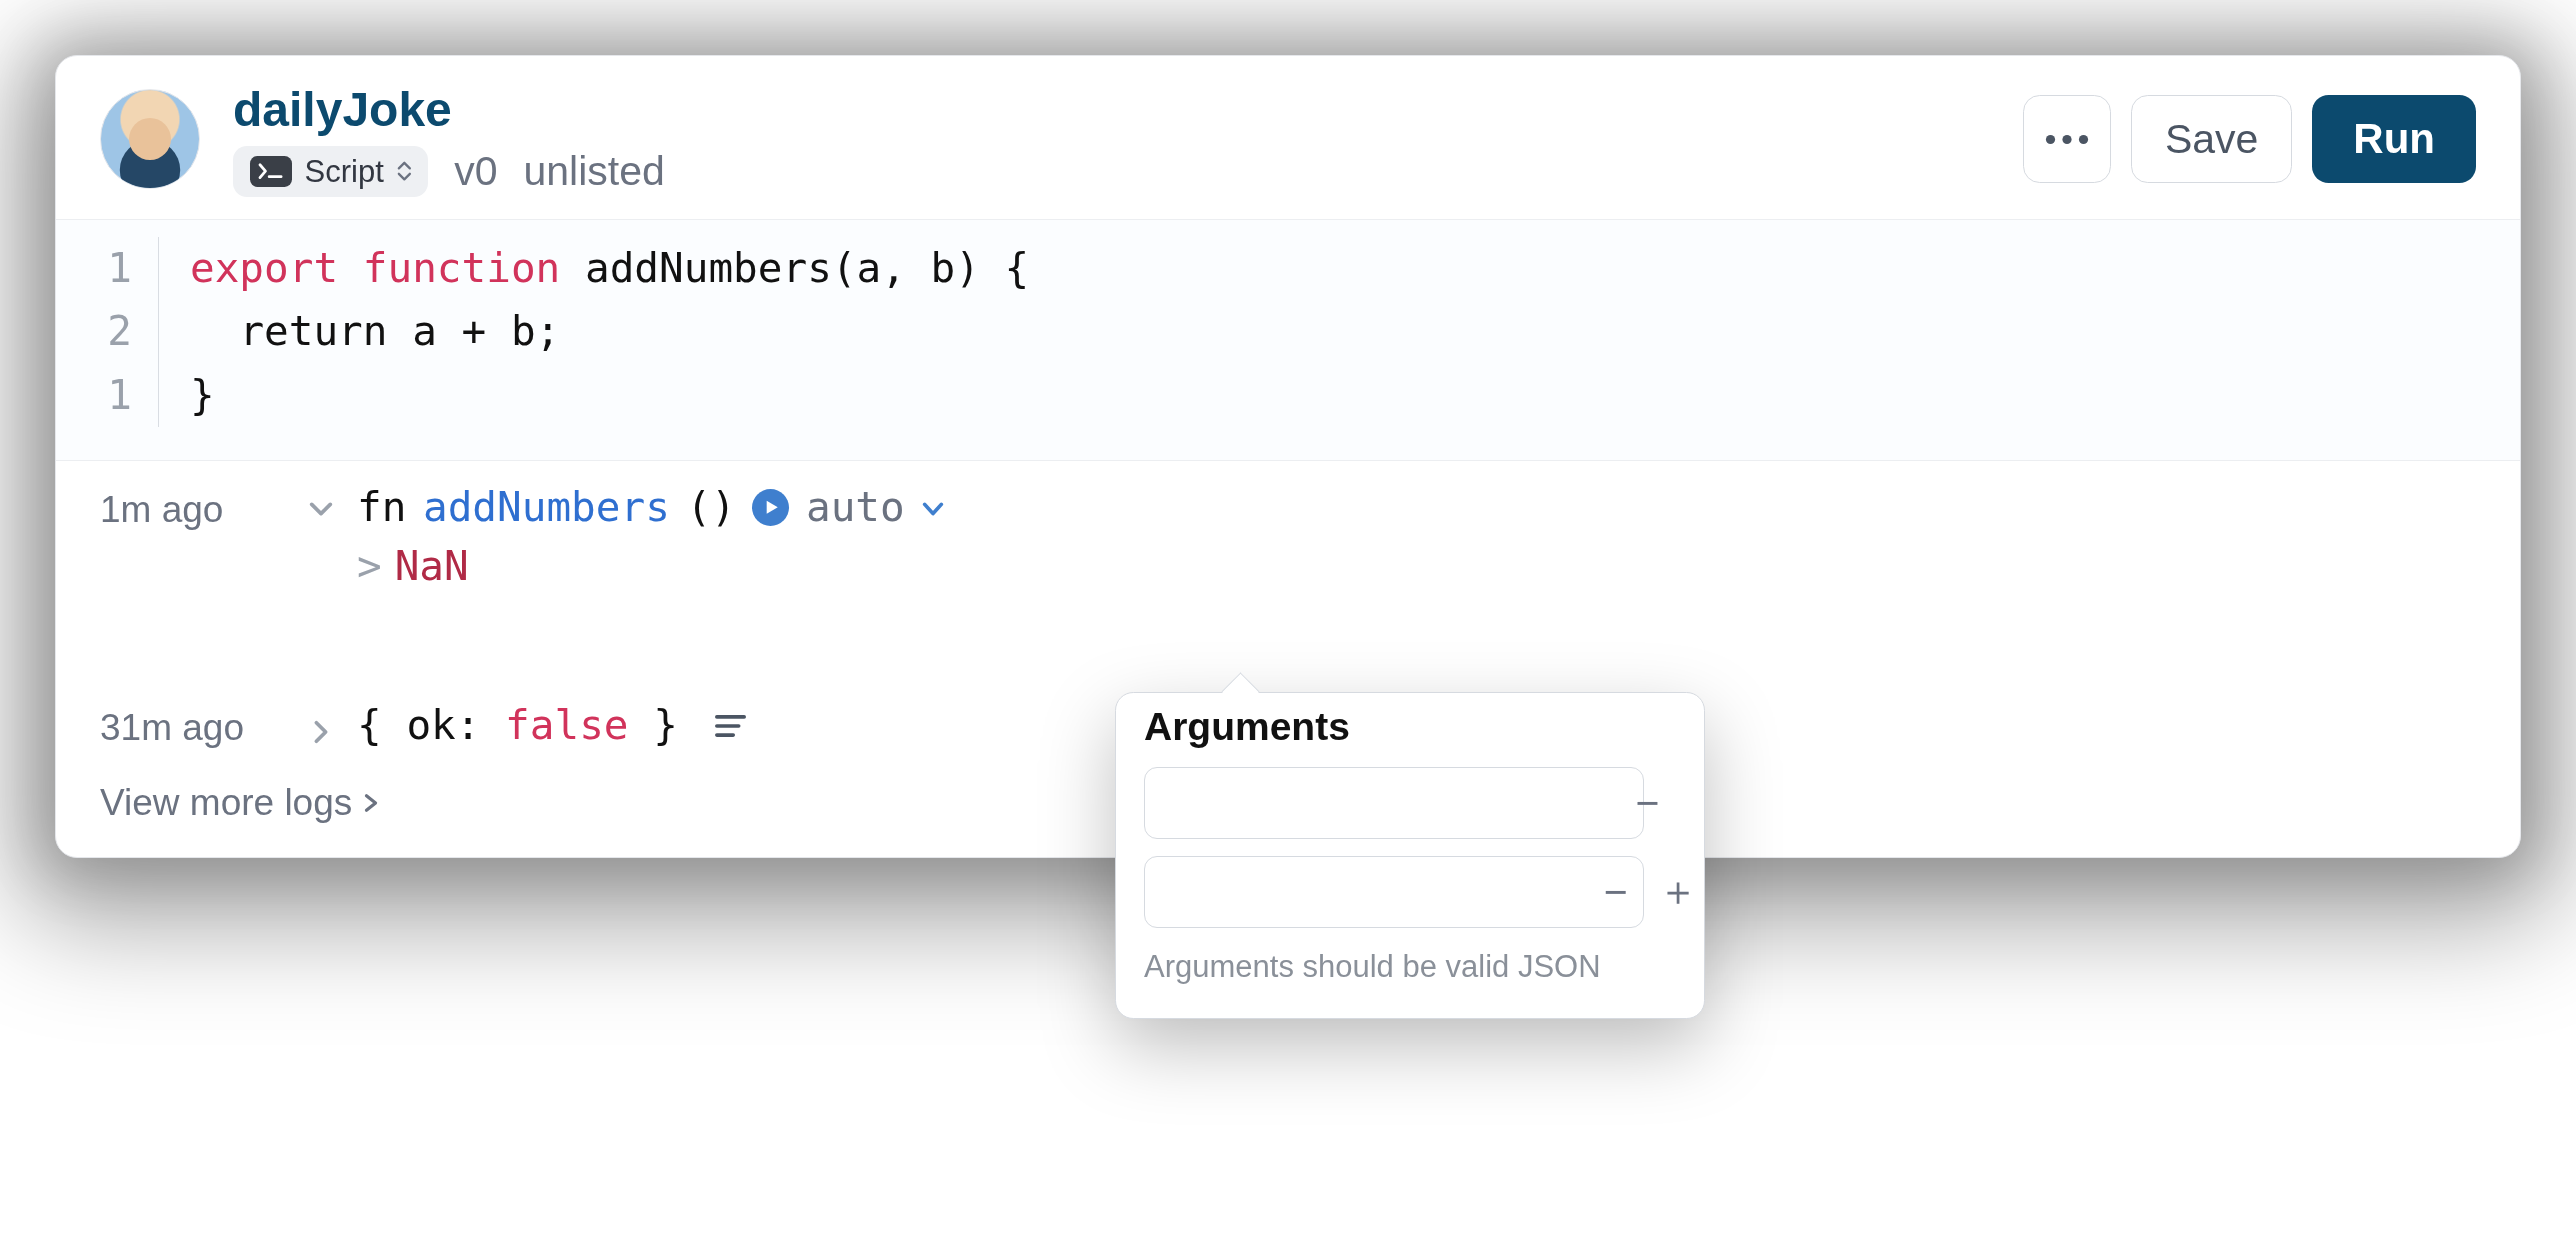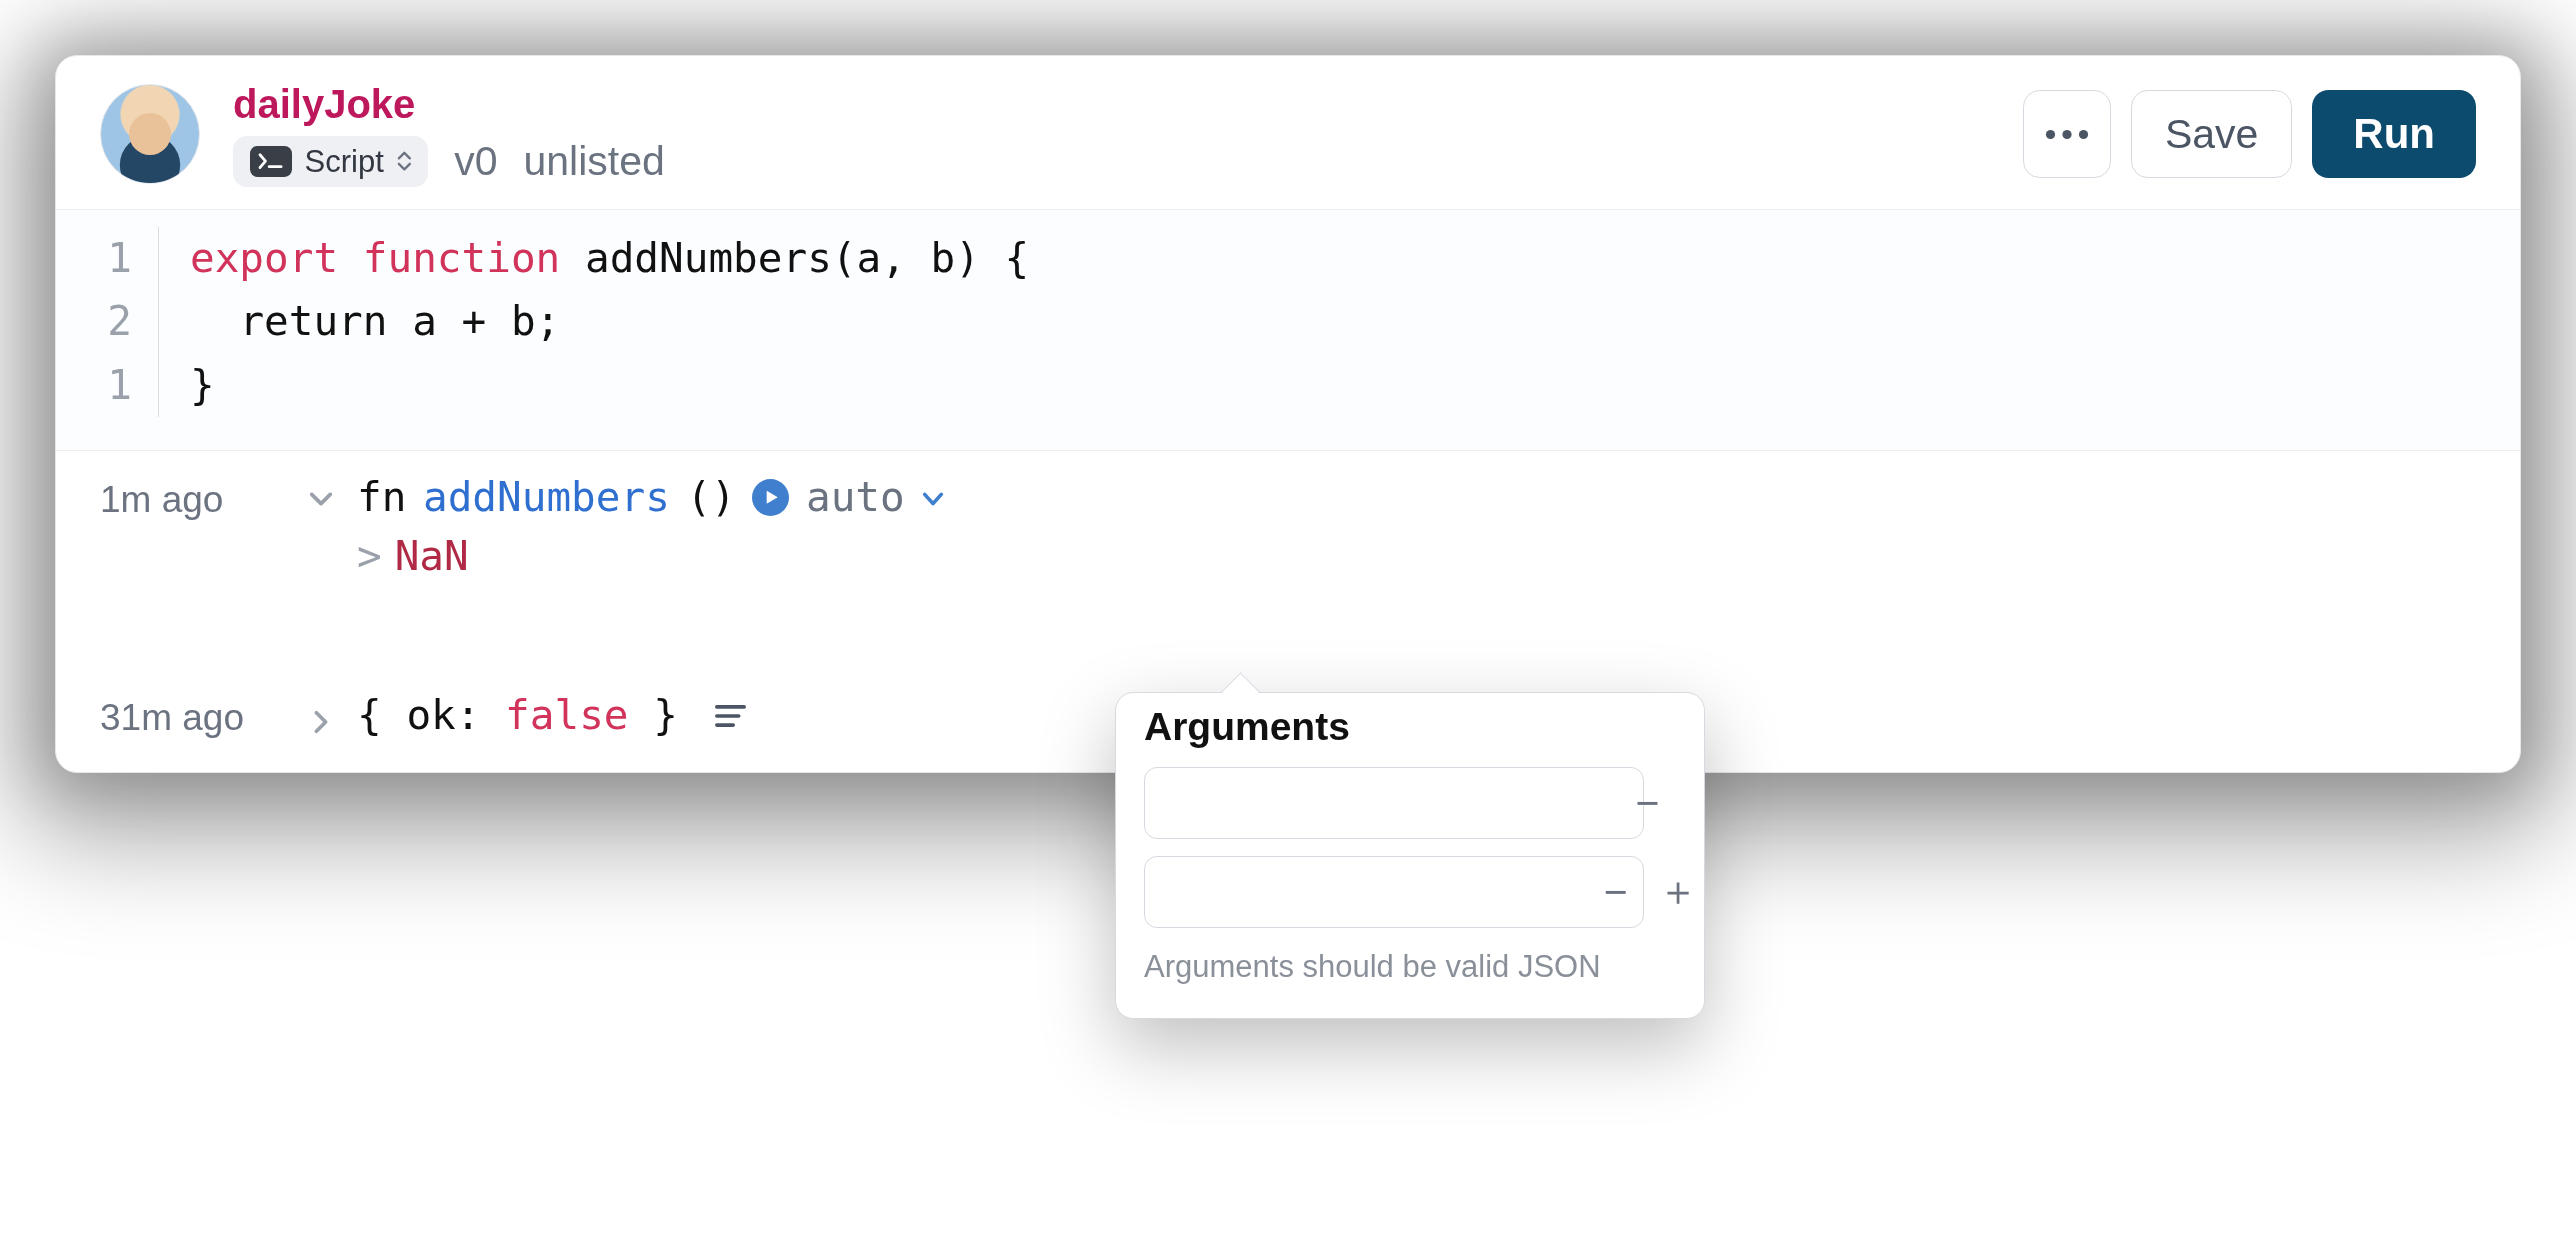--- a/index.html
+++ b/index.html
@@ -27,21 +27,21 @@
     border: 1.8px solid #e5e7eb;
     position: relative; overflow: hidden;
     flex: 0 0 auto;
   }
   .avatar::after{
     content:""; position:absolute; left:50%; top:28%; width:42px; height:42px; border-radius:50%;
     background:#e9c29a; transform:translateX(-50%);
     box-shadow: 0 31px 0 9.2px #254766;
   }
   .title-block { margin-left: 33px; display:flex; flex-direction:column; gap:9.2px; }
-  .title { font-size: 40px; font-weight: 800; color:#be185d; }
+  .title { font-size: 48px; font-weight: 800; color:#0c4a6e; }
   .meta-row { display:flex; align-items:center; gap:26px; }
   .script-chip {
     display:flex; align-items:center; gap:13px;
     background:#eef0f3; border-radius:14px; padding:7.4px 16.6px;
     font-size:31px; color:#323741;
   }
   .script-chip .terminal-badge{
     width:42px; height:31px; border-radius:7.4px; background:#3a3f47; display:flex; align-items:center; justify-content:center;
   }
   .script-chip .terminal-badge svg{ width:28px; height:18.4px; }
@@ -229,20 +229,26 @@
         </div>
         <span class="logs-icon" style="margin-left:16.6px;">
           <svg viewBox="0 0 34 28">
             <line x1="2" y1="4" x2="32" y2="4" stroke="#4b5563" stroke-width="4" stroke-linecap="round"></line>
             <line x1="2" y1="14" x2="26" y2="14" stroke="#4b5563" stroke-width="4" stroke-linecap="round"></line>
             <line x1="2" y1="24" x2="20" y2="24" stroke="#4b5563" stroke-width="4" stroke-linecap="round"></line>
           </svg>
         </span>
       </div>
 
+      <div class="viewmore">
+        <span>View more logs</span>
+        <svg viewBox="0 0 22 22">
+            <path d="M6 3 L16 11 L6 19" stroke="#6b7280" stroke-width="3.5" fill="none" stroke-linecap="round" stroke-linejoin="round"></path>
+          </svg>
+      </div>
     </div>
 
   </div>
 
   <div class="popover">
     <div class="pop-title">Arguments</div>
 
     <div class="arg-row">
       <div class="arg-input-wrap">
         <input class="arg-input" value="" style="">

